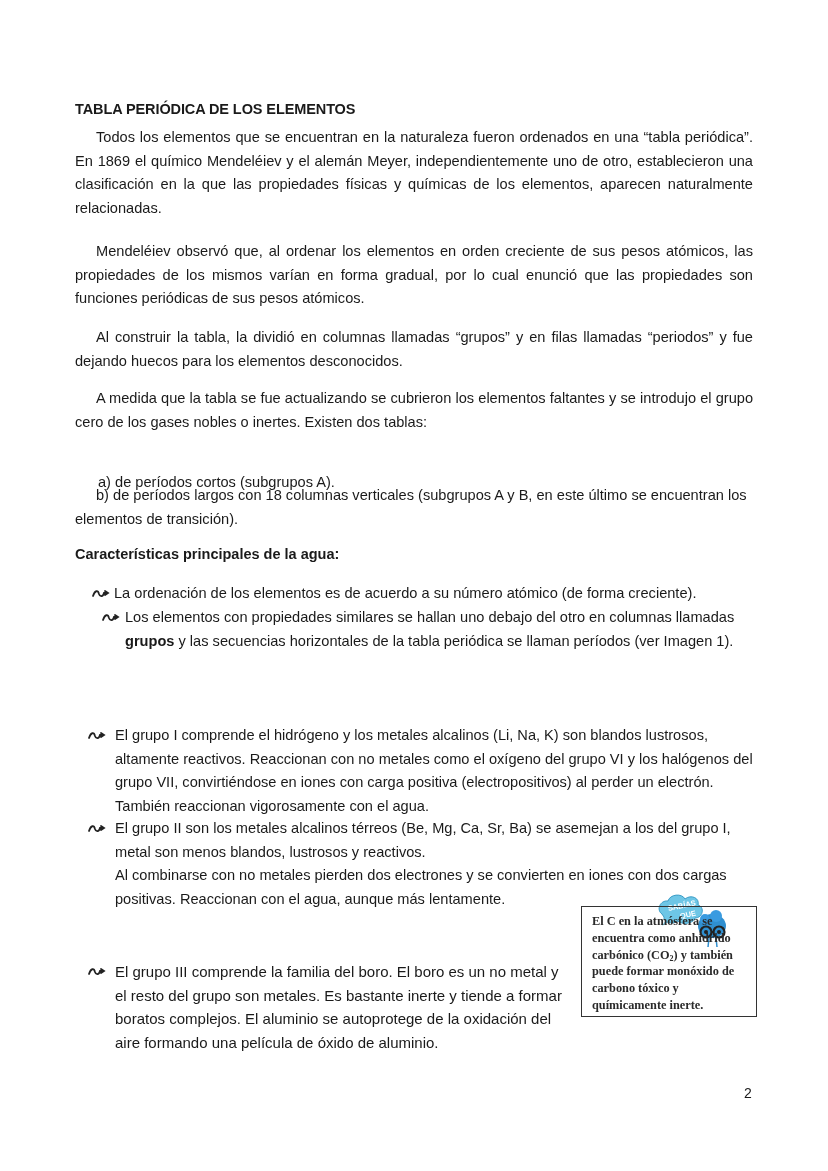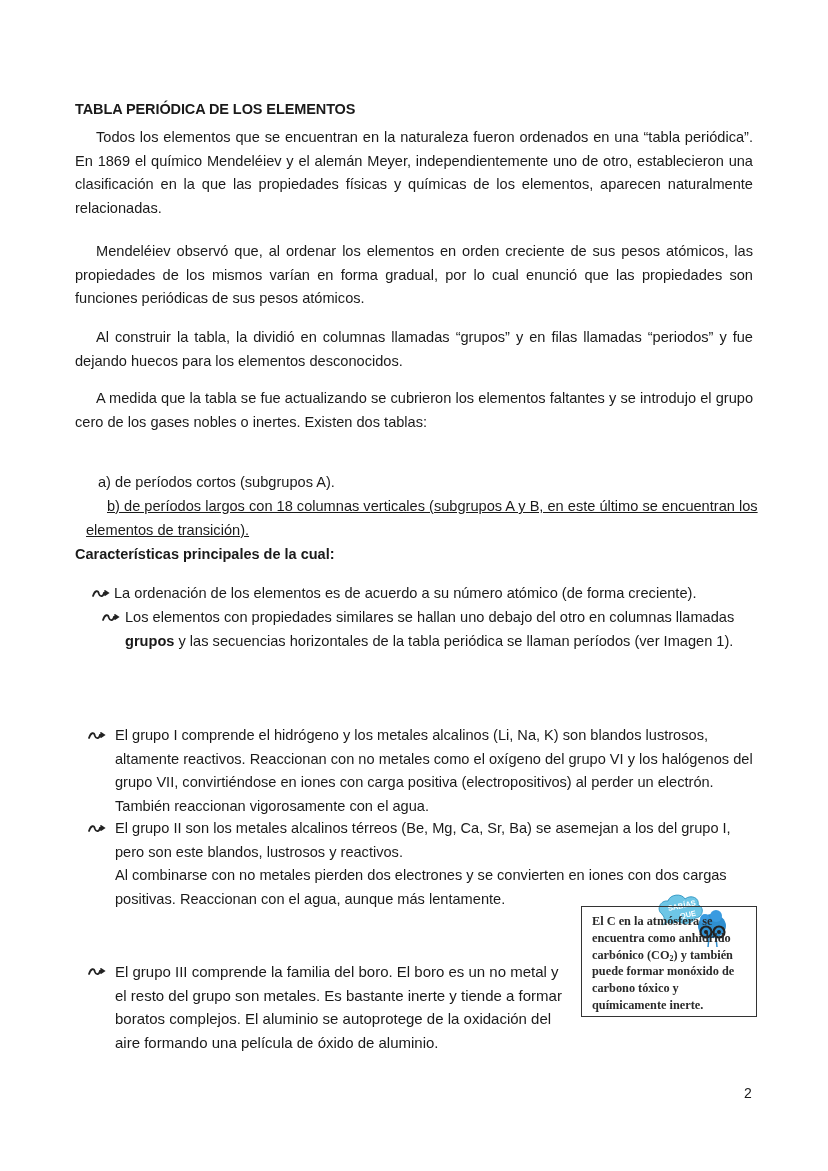--- a/index.html
+++ b/index.html
@@ -98,23 +98,23 @@
 <div class="page">
 
   <div class="title">TABLA PERIÓDICA DE LOS ELEMENTOS</div>
 
   <p class="para" style="top:126px; margin:0;">Todos los elementos que se encuentran en la naturaleza fueron ordenados en una “tabla periódica”. En 1869 el químico Mendeléiev y el alemán Meyer, independientemente uno de otro, establecieron una clasificación en la que las propiedades físicas y químicas de los elementos, aparecen naturalmente relacionadas.</p>
   <p class="para" style="top:326px; margin:0;">Al construir la tabla, la dividió en columnas llamadas “grupos” y en filas llamadas “periodos” y fue dejando huecos para los elementos desconocidos.</p>
   <p class="para" style="top:240px; margin:0;">Mendeléiev observó que, al ordenar los elementos en orden creciente de sus pesos atómicos, las propiedades de los mismos varían en forma gradual, por lo cual enunció que las propiedades son funciones periódicas de sus pesos atómicos.</p>
   <p class="para" style="top:387px; margin:0;">A medida que la tabla se fue actualizando se cubrieron los elementos faltantes y se introdujo el grupo cero de los gases nobles o inertes. Existen dos tablas:</p>
 
   <div class="sub" style="top:448px;">a) de períodos cortos (subgrupos A).</div>
-  <p class="para left" style="top:484px; margin:11px; width:680px;text-decoration:underline;">b) de períodos largos con 18 columnas verticales (subgrupos A y B, en este último se encuentran los elementos de transición).</p>
+  <p class="para left" style="top:484px; margin:0; width:680px;">b) de períodos largos con 18 columnas verticales (subgrupos A y B, en este último se encuentran los elementos de transición).</p>
 
-  <div class="section-heading">Características principales de la cual:</div>
+  <div class="section-heading">Características principales de la agua:</div>
 
   <div class="bullet" style="left:92px; top:582px; width:670px;">
     <span class="mark">
       <svg width="18" height="11" viewBox="0 0 18 11">
           <path d="M1 8 C3 2,6 2,7 6 C8 9,11 9,12 5 L16 5 M13 3 L16 5 L13 7" fill="none" stroke="#222" stroke-width="1.8" stroke-linecap="round"></path>
         </svg>
     </span>
     <span class="text" style="padding-left:22px;">La ordenación de los elementos es de acuerdo a su número atómico (de forma creciente).</span>
   </div>
 
@@ -136,21 +136,21 @@
     </span>
     <span class="text" style="padding-left:27px;">El grupo I comprende el hidrógeno y los metales alcalinos (Li, Na, K) son blandos lustrosos, altamente reactivos. Reaccionan con no metales como el oxígeno del grupo VI y los halógenos del grupo VII, convirtiéndose en iones con carga positiva (electropositivos) al perder un electrón. También reaccionan vigorosamente con el agua.</span>
   </div>
 
   <div class="bullet" style="left:88px; top:817px; width:672px;">
     <span class="mark">
       <svg width="18" height="11" viewBox="0 0 18 11">
           <path d="M1 8 C3 2,6 2,7 6 C8 9,11 9,12 5 L16 5 M13 3 L16 5 L13 7" fill="none" stroke="#222" stroke-width="1.8" stroke-linecap="round"></path>
         </svg>
     </span>
-    <span class="text" style="padding-left:27px;">El grupo II son los metales alcalinos térreos (Be, Mg, Ca, Sr, Ba) se asemejan a los del grupo I, pero son este blandos, lustrosos y reactivos.</span>
+    <span class="text" style="padding-left:27px;">El grupo II son los metales alcalinos térreos (Be, Mg, Ca, Sr, Ba) se asemejan a los del grupo I, metal son menos blandos, lustrosos y reactivos.</span>
     <span class="text" style="padding-left:27px;">Al combinarse con no metales pierden dos electrones y se convierten en iones con dos cargas positivas. Reaccionan con el agua, aunque más lentamente.</span>
   </div>
 
   <div class="bullet" style="left:88px; top:926px; width:485px; font-size:15px;margin-top:34px;">
     <span class="mark">
       <svg width="18" height="11" viewBox="0 0 18 11">
           <path d="M1 8 C3 2,6 2,7 6 C8 9,11 9,12 5 L16 5 M13 3 L16 5 L13 7" fill="none" stroke="#222" stroke-width="1.8" stroke-linecap="round"></path>
         </svg>
     </span>
     <span class="text" style="padding-left:27px;">El grupo III comprende la familia del boro. El boro es un no metal y el resto del grupo son metales. Es bastante inerte y tiende a formar boratos complejos. El aluminio se autoprotege de la oxidación del aire formando una película de óxido de aluminio.</span>

